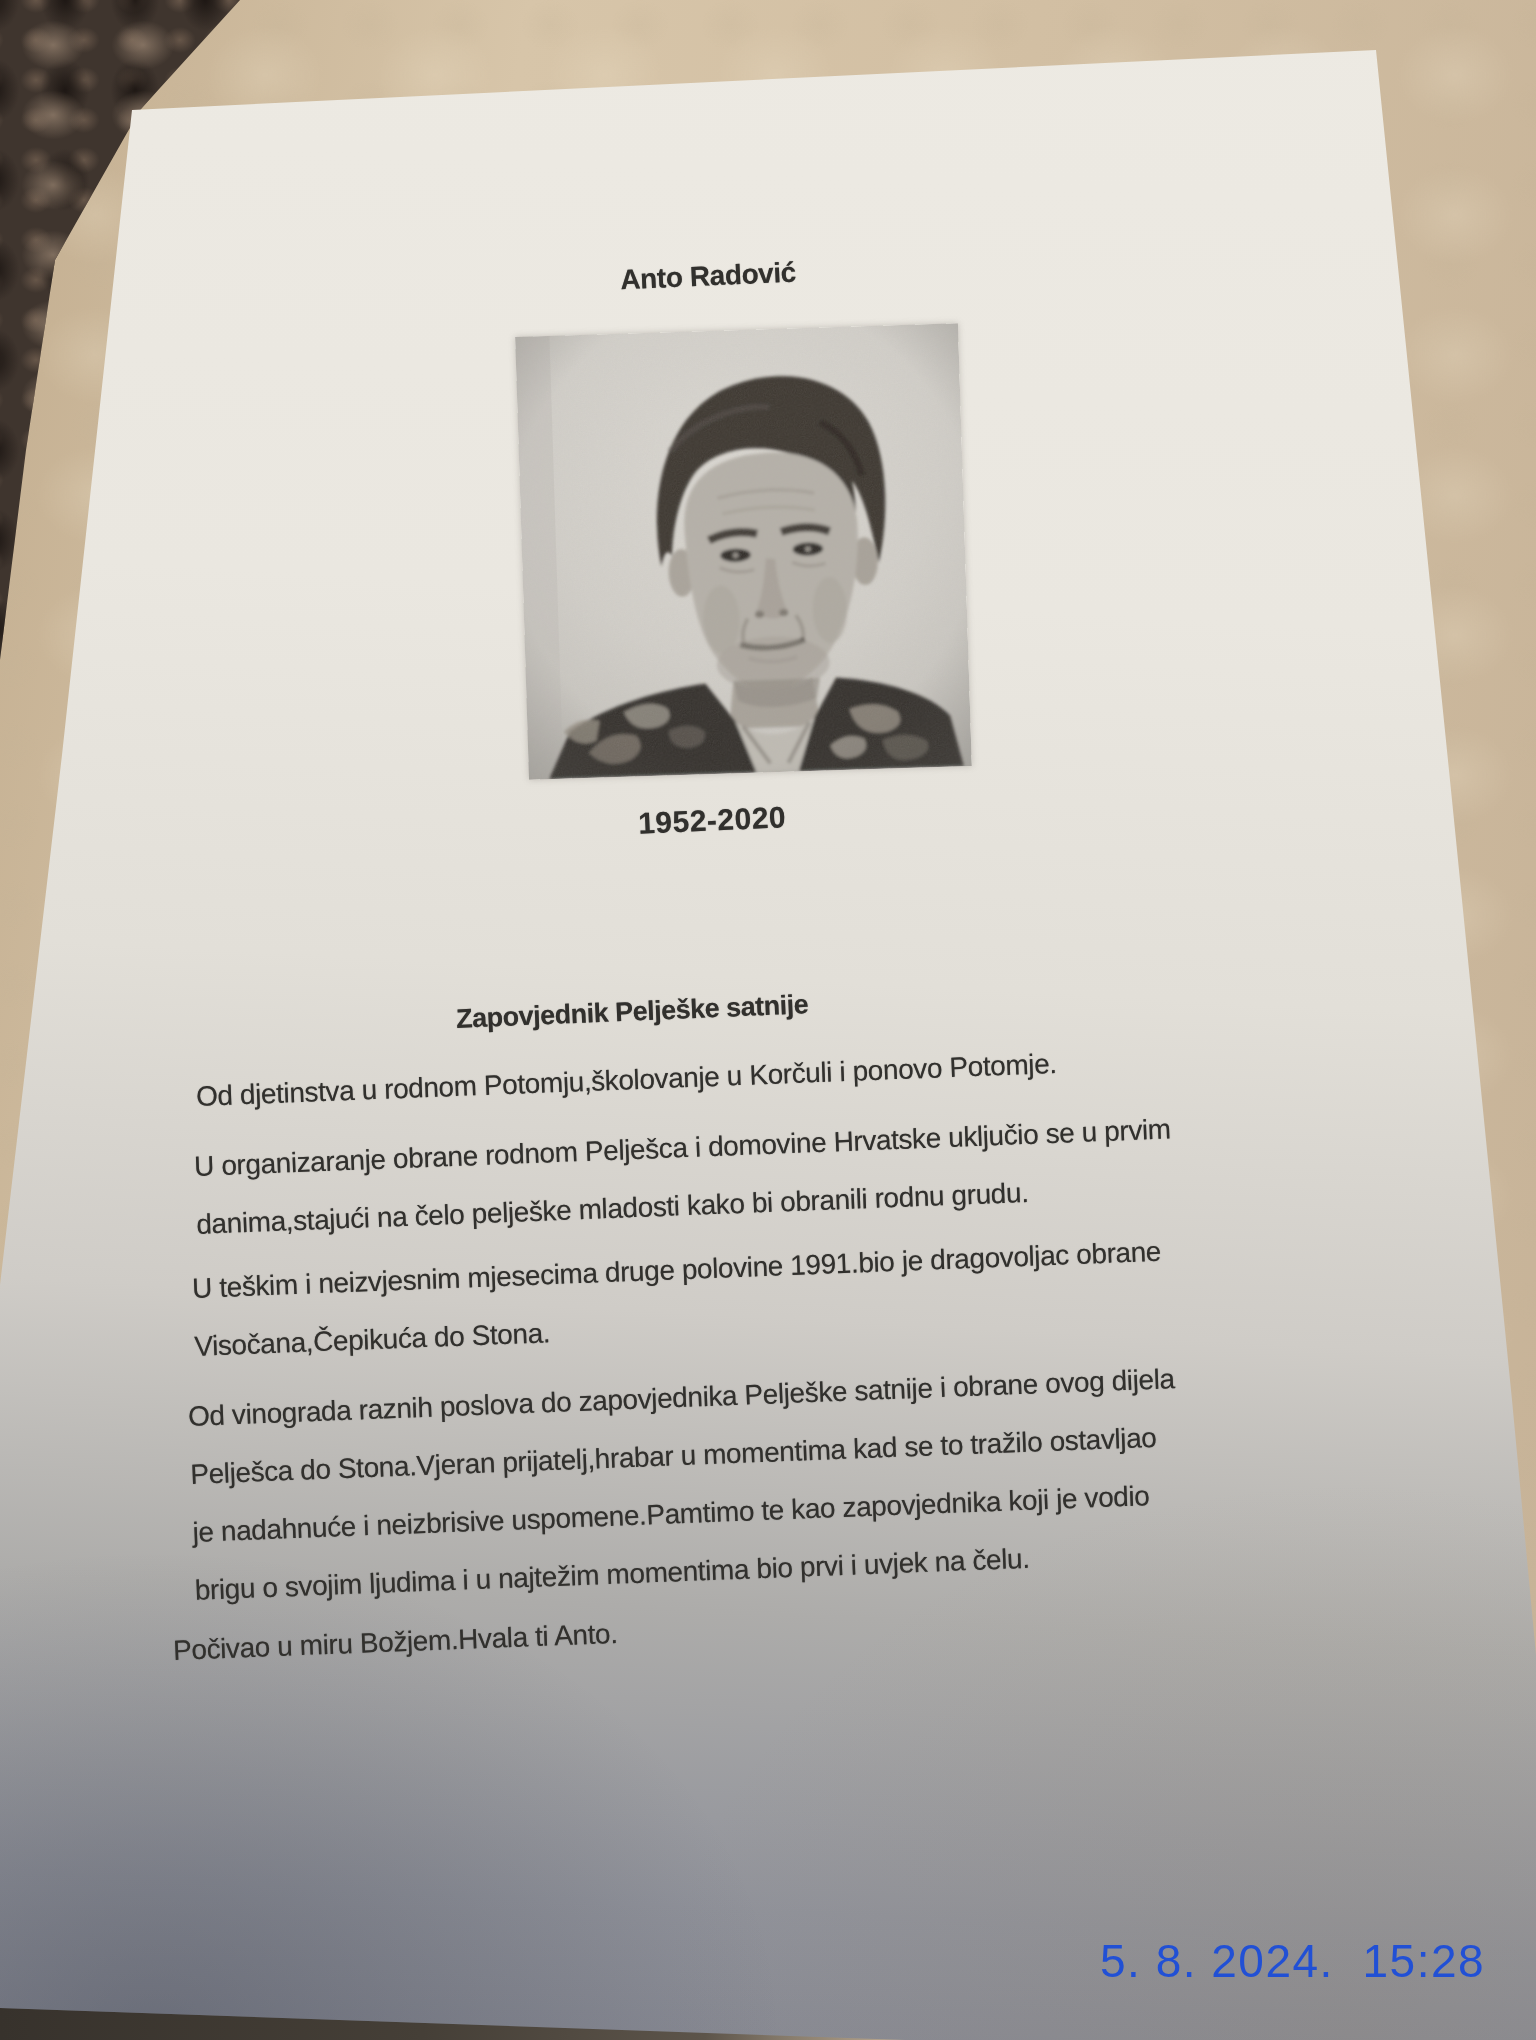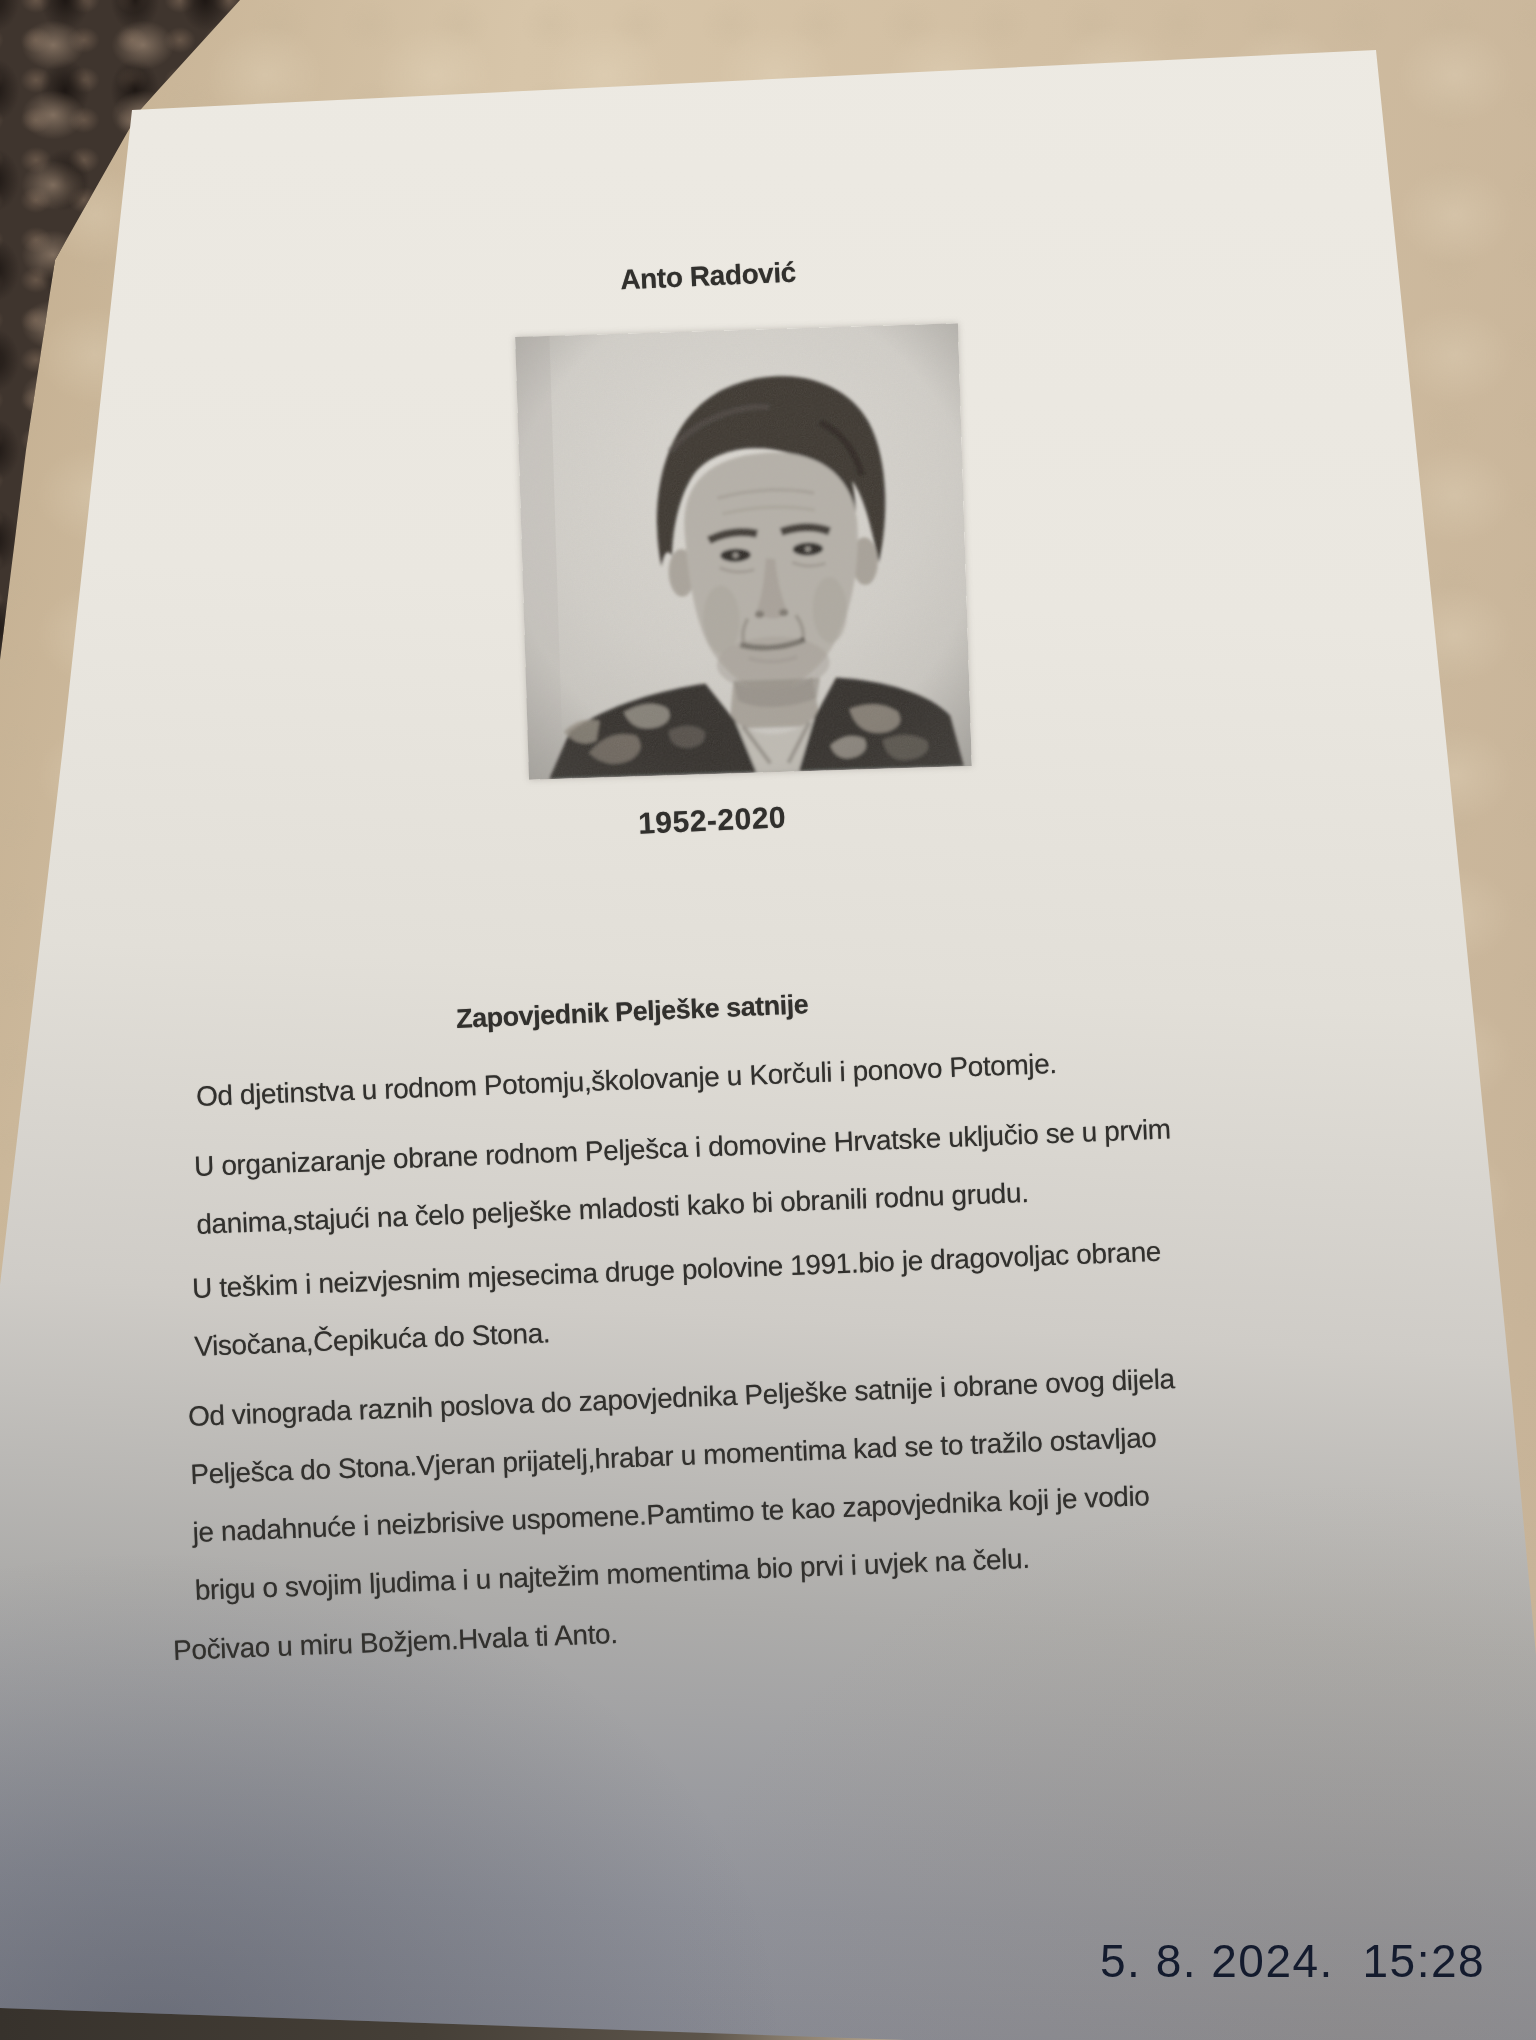--- a/index.html
+++ b/index.html
@@ -75,21 +75,21 @@
   .doc-heading  { left: 455px; top: 990px; font-weight: bold; font-size: 27px;
                   letter-spacing: -0.5px; transform: rotate(-2.4deg); }
   .p1 { left: 195px; top: 1068px; }
   .p2 { left: 193px; top: 1138px; }
   .p3 { left: 191px; top: 1260px; }
   .p4 { left: 187px; top: 1388px; }
   .p5 { left: 172px; top: 1622px; }
   
   .timestamp {
     position: absolute; left: 1100px; top: 1934px; z-index: 3;
-    color: #0f172a; font-size: 46px; letter-spacing: 1.5px;
+    color: #1d4ed8; font-size: 46px; letter-spacing: 1.5px;
     white-space: pre; opacity: .96;
   }
 </style>
 </head>
 <body>
 
 <div class="cloth"></div>
 <div class="cloth-pattern"></div>
 <div class="dark-fabric"></div>
 <div class="table-edge"></div>

